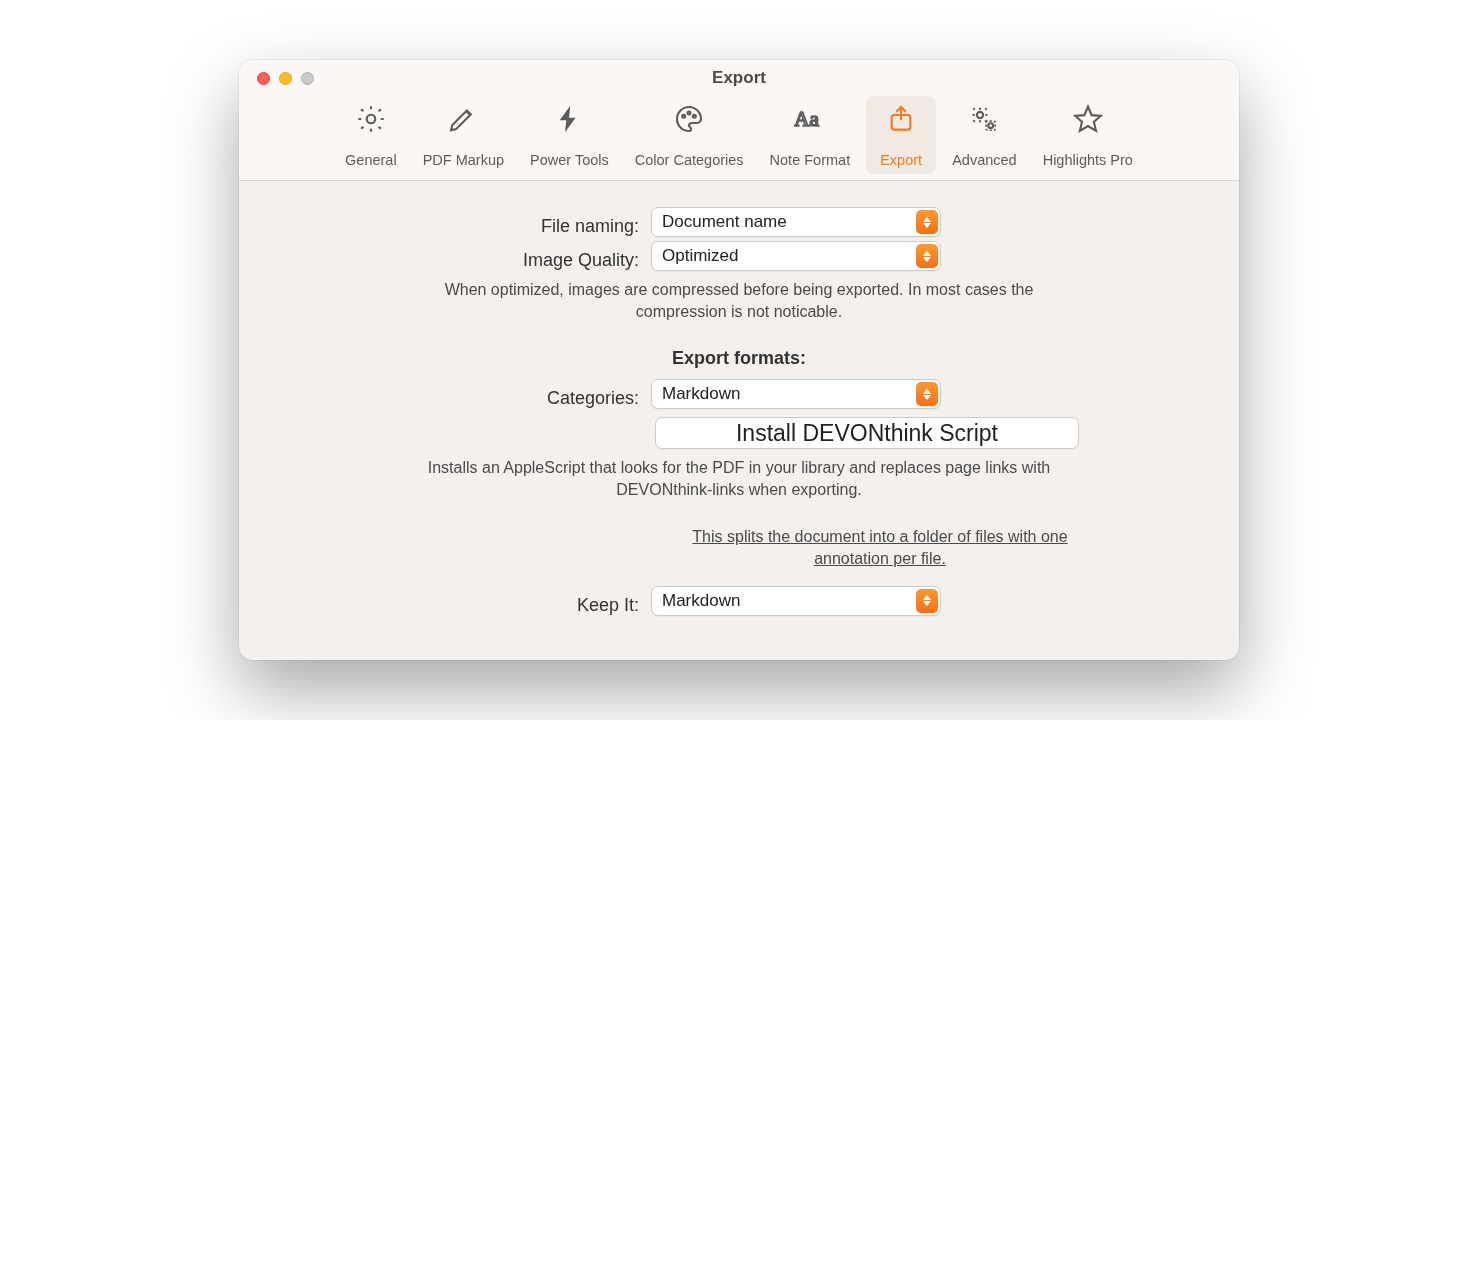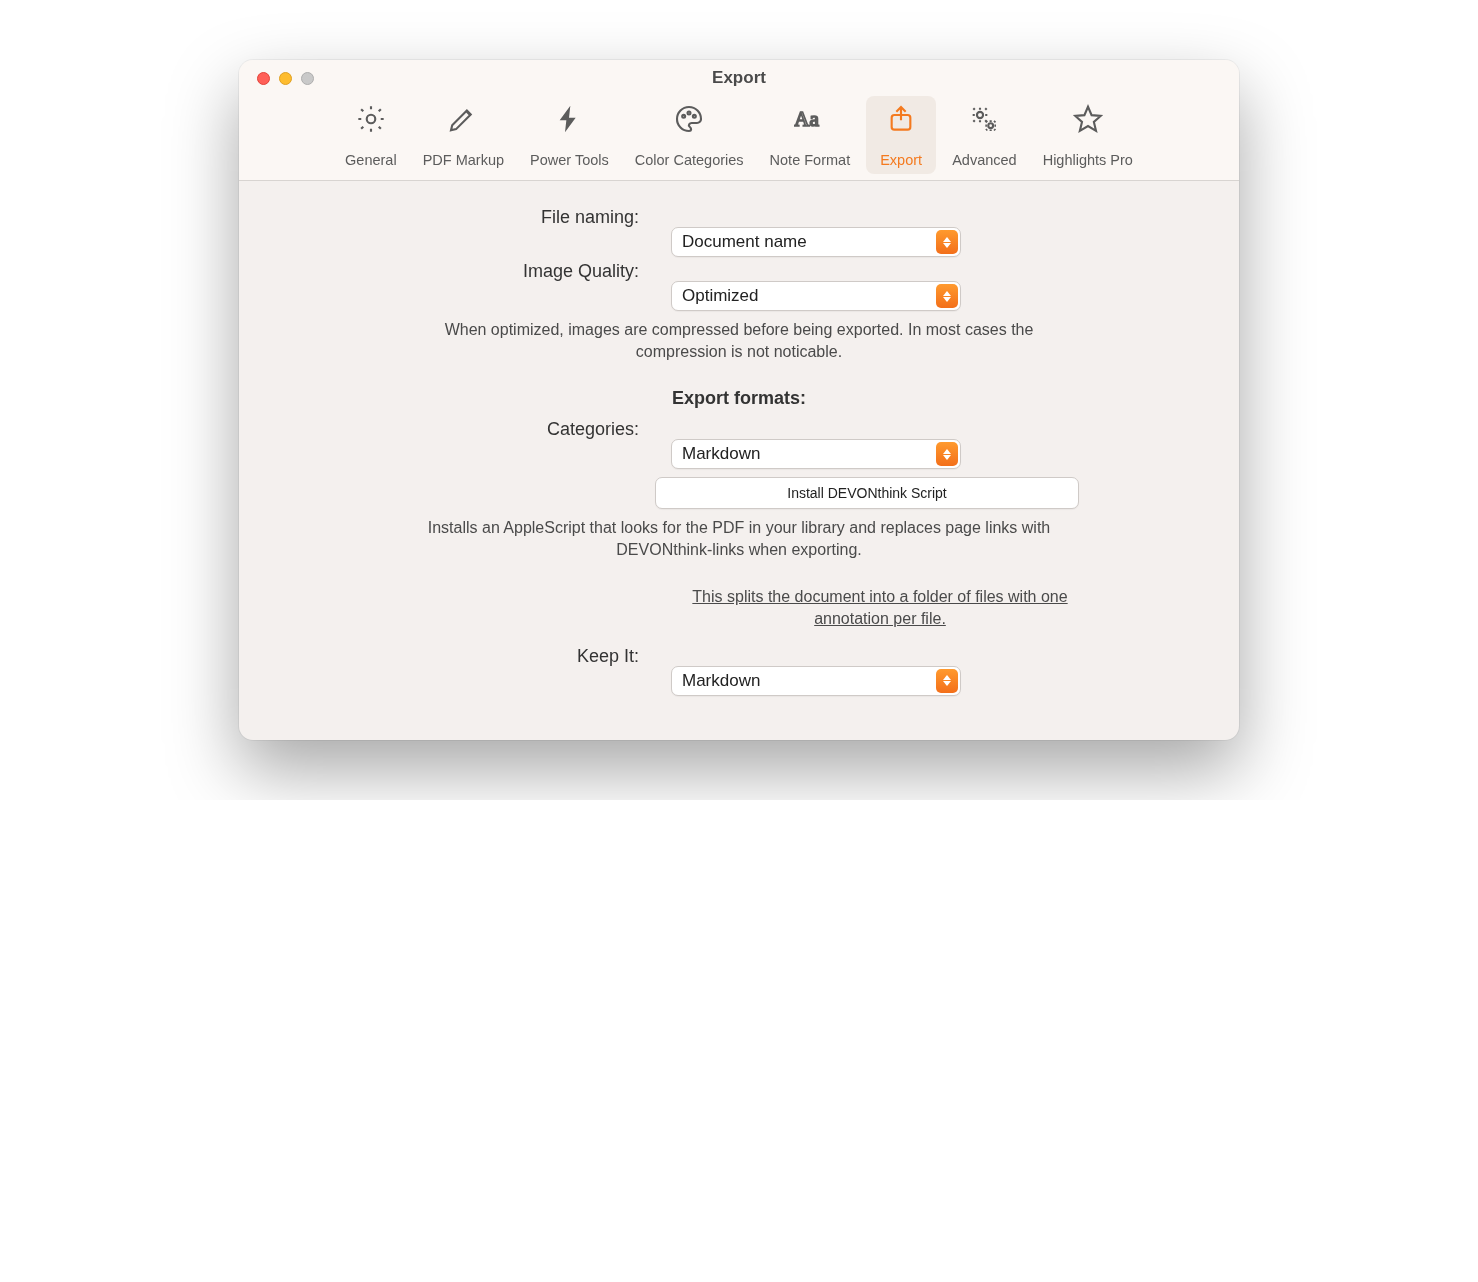--- a/index.html
+++ b/index.html
@@ -84,22 +84,22 @@
     display:flex; align-items:center; justify-content:center;
   }
   .tab .ticon svg { width:32px; height:32px; }
   .tab.active .ticon svg { stroke: var(--tab-active); fill: none; }
   .tab .tlabel { font-size: 14.5px; }
   .content {
     padding: 26px 30px 40px;
   }
   .row {
     display:flex;
-    align-items:flex-start;
-    gap: 32px;
+    align-items:flex-end;
+    gap: 12px;
     margin-bottom: 4px;
   }
   .row .lbl {
     width: 370px;
     text-align:right;
     font-size: 18px;
     color: #333;
   }
   .ctrl {
     flex: 1;
@@ -112,21 +112,20 @@
     height: 30px;
     background:#fff;
     border:1px solid var(--popup-border);
     border-radius:7px;
     display:flex;
     align-items:center;
     padding: 0 32px 0 10px;
     font-size:17px;
     color:#222;
     box-shadow: 0 1px 1px rgba(0,0,0,.04);
-    margin-top: 20px;
   }
   .popup .stepper {
     position:absolute; right:2px; top:2px; bottom:2px;
     width:22px;
     background: linear-gradient(#ff9a2e, #f36f1a);
     border-radius:5px;
     display:flex; flex-direction:column;
     align-items:center; justify-content:center;
     gap:1px;
   }
@@ -163,21 +162,21 @@
   .pushbutton {
     width: 424px;
     height: 32px;
     margin: 8px 0 6px 386px;
     background:#fff;
     border:1px solid var(--popup-border);
     border-radius:7px;
     display:flex;
     align-items:center;
     justify-content:center;
-    font-size:14px;
+    font-size:23px;
     color:#222;
     box-shadow: 0 1px 1px rgba(0,0,0,.04);
   }
   .checkbox {
     width:19px; height:19px;
     border:1px solid #b7b3b0;
     border-radius:5px;
     background:#fff;
     margin-right:10px;
     flex-shrink:0;

